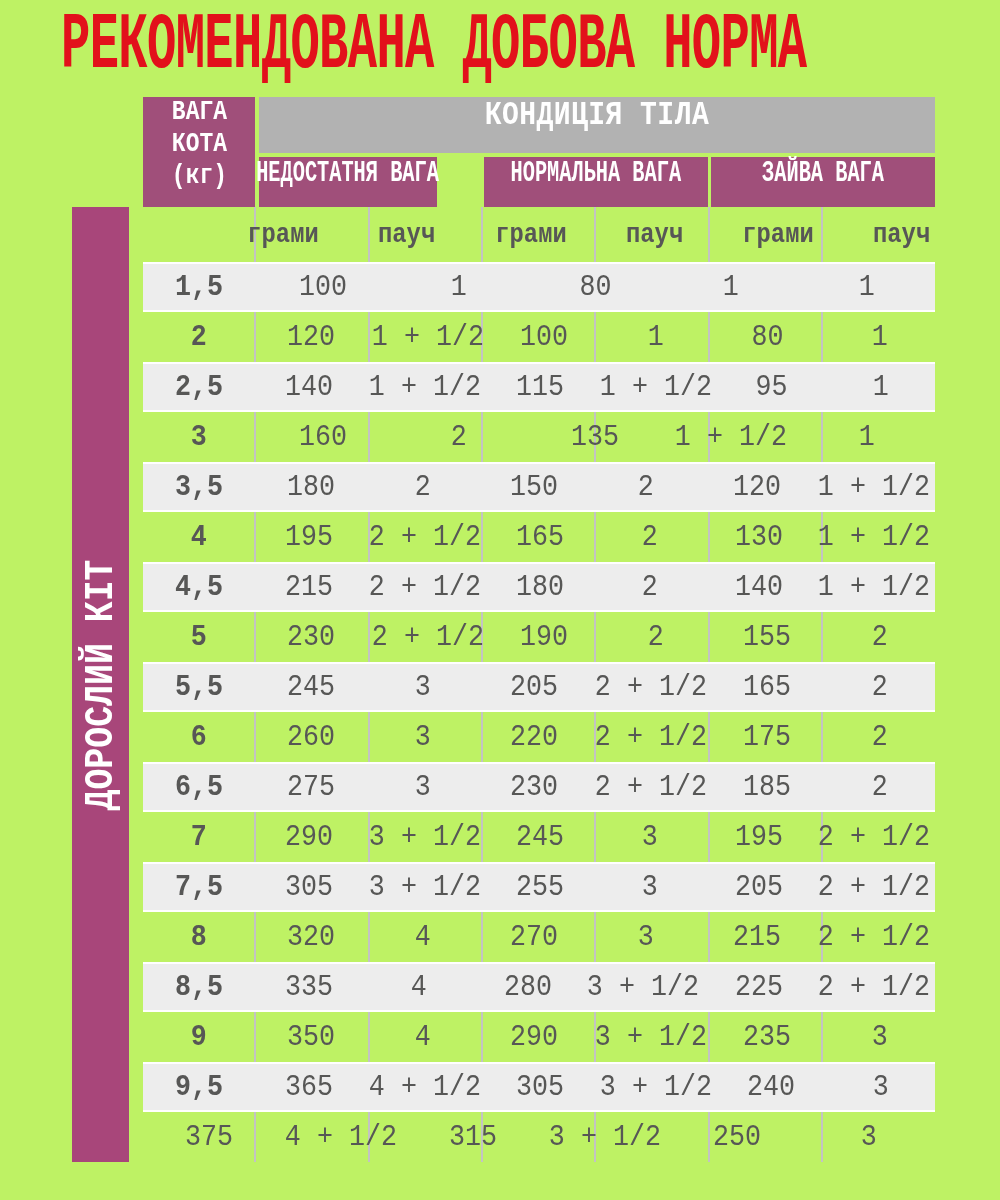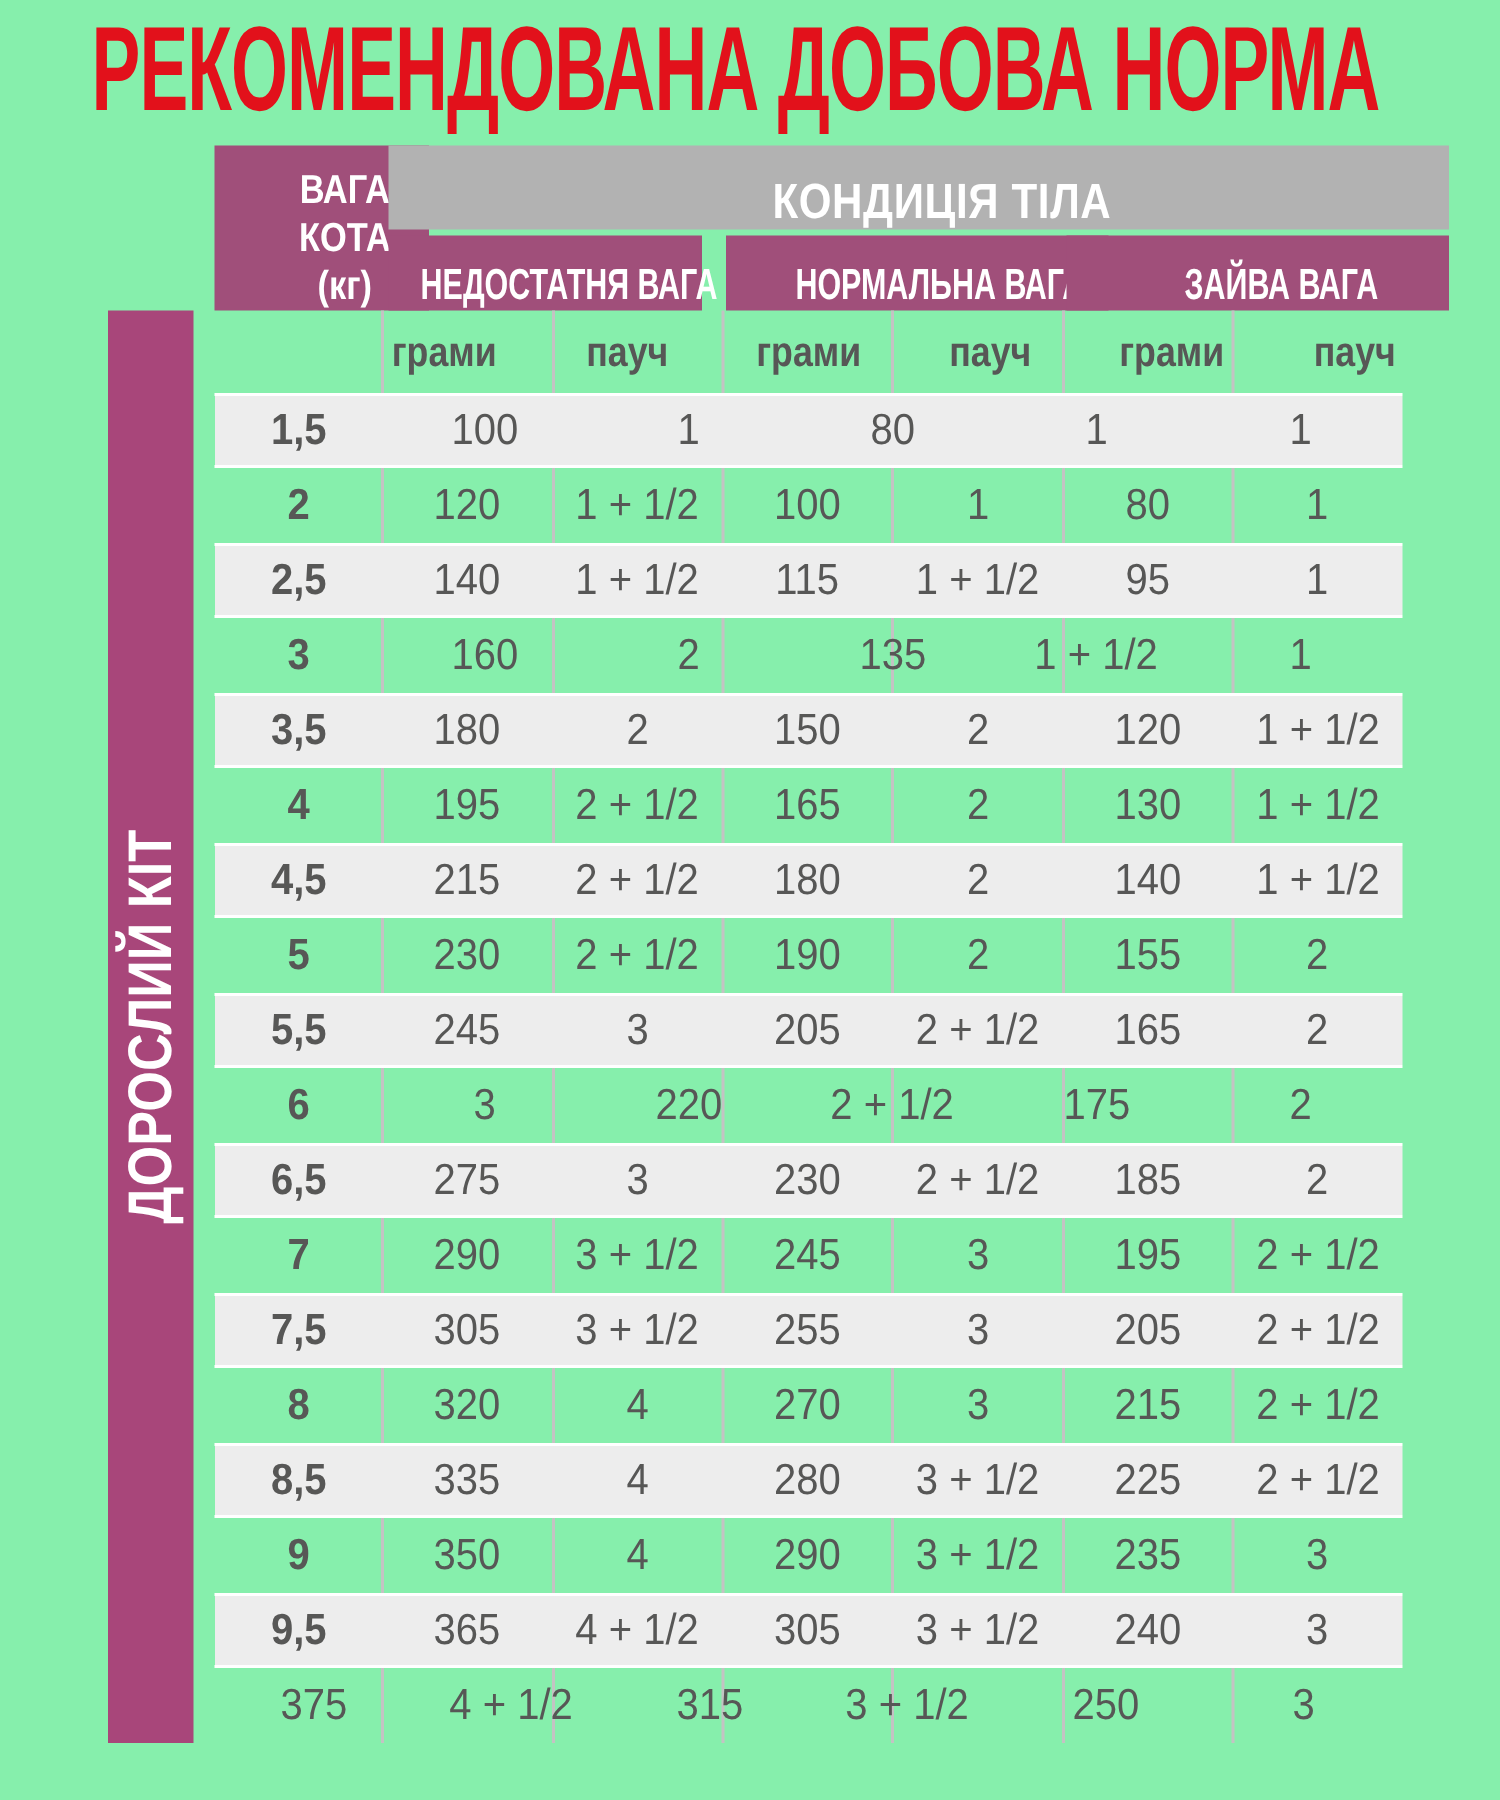--- a/index.html
+++ b/index.html
@@ -1,37 +1,37 @@
 <!DOCTYPE html>
 <html><head>
 <meta charset="utf-8">
 <style>
   html,body{margin:0;padding:0;background:#fff;}
   .canvas{
-    position:relative;width:1000px;height:1200px;overflow:hidden;background:#86efac;
-    font-family:Liberation Sans, sans-serif;color:#575756;
+    position:relative;width:1000px;height:1200px;overflow:hidden;background:#bef264;
+    font-family:Liberation Mono, monospace;color:#575756;
   }
   
   .title{
     position:absolute;left:61px;top:6px;margin:0;
     font-size:80px;font-weight:700;line-height:1;color:#e2111b;white-space:nowrap;
   }
   .title .sq{display:inline-block;transform:scaleX(.61);transform-origin:left center;letter-spacing:-1px;}
   
   .sidebar{
     position:absolute;left:72px;top:207px;width:57px;height:955px;background:#a8467a;
     display:flex;align-items:center;justify-content:center;
   }
   .sidebar-text{
     color:#fff;font-weight:700;font-size:41px;white-space:nowrap;
     transform:rotate(-90deg) scaleX(.85);letter-spacing:0;
   }
   
   .table-wrap{position:absolute;left:143px;top:97px;width:792px;height:1065px;}
-  .hcell{position:absolute;display:flex;align-items:flex-end;justify-content:center;color:#fff;font-weight:700;padding-left:31px;}
+  .hcell{position:absolute;display:flex;align-items:flex-start;justify-content:center;color:#fff;font-weight:700;}
   .hdr-weight{left:0;top:0;width:112px;height:110px;background:#a04f7a;}
   .hdr-weight .sq{display:inline-block;transform:scaleX(.85);white-space:pre-line;text-align:center;font-size:27px;line-height:1.18;}
   .hdr-cond{left:116px;top:0;width:676px;height:56px;background:#b2b2b2;}
   .hdr-cond .sq{display:inline-block;transform:scaleX(.85);font-size:33px;letter-spacing:.5px;}
   .hdr-sec{top:60px;height:50px;background:#a04f7a;}
   .hdr-sec .sq{display:inline-block;transform:scaleX(.7);font-size:29px;white-space:nowrap;}
   .sec1{left:116px;width:178px;}
   .sec2{left:341px;width:224px;}
   .sec3{left:568px;width:224px;}
   
@@ -310,20 +310,23 @@
           </div>
           <div class="cell col">
             <span class="sq">2</span>
           </div>
         </div>
         <div class="row">
           <div class="cell col-weight">
             <span class="sq">6</span>
           </div>
           <div class="cell col">
+            <span class="sq">260</span>
+          </div>
+          <div class="cell col">
             <span class="sq">3</span>
           </div>
           <div class="cell col">
             <span class="sq">220</span>
           </div>
           <div class="cell col">
             <span class="sq">2 + 1/2</span>
           </div>
           <div class="cell col">
             <span class="sq">175</span>

